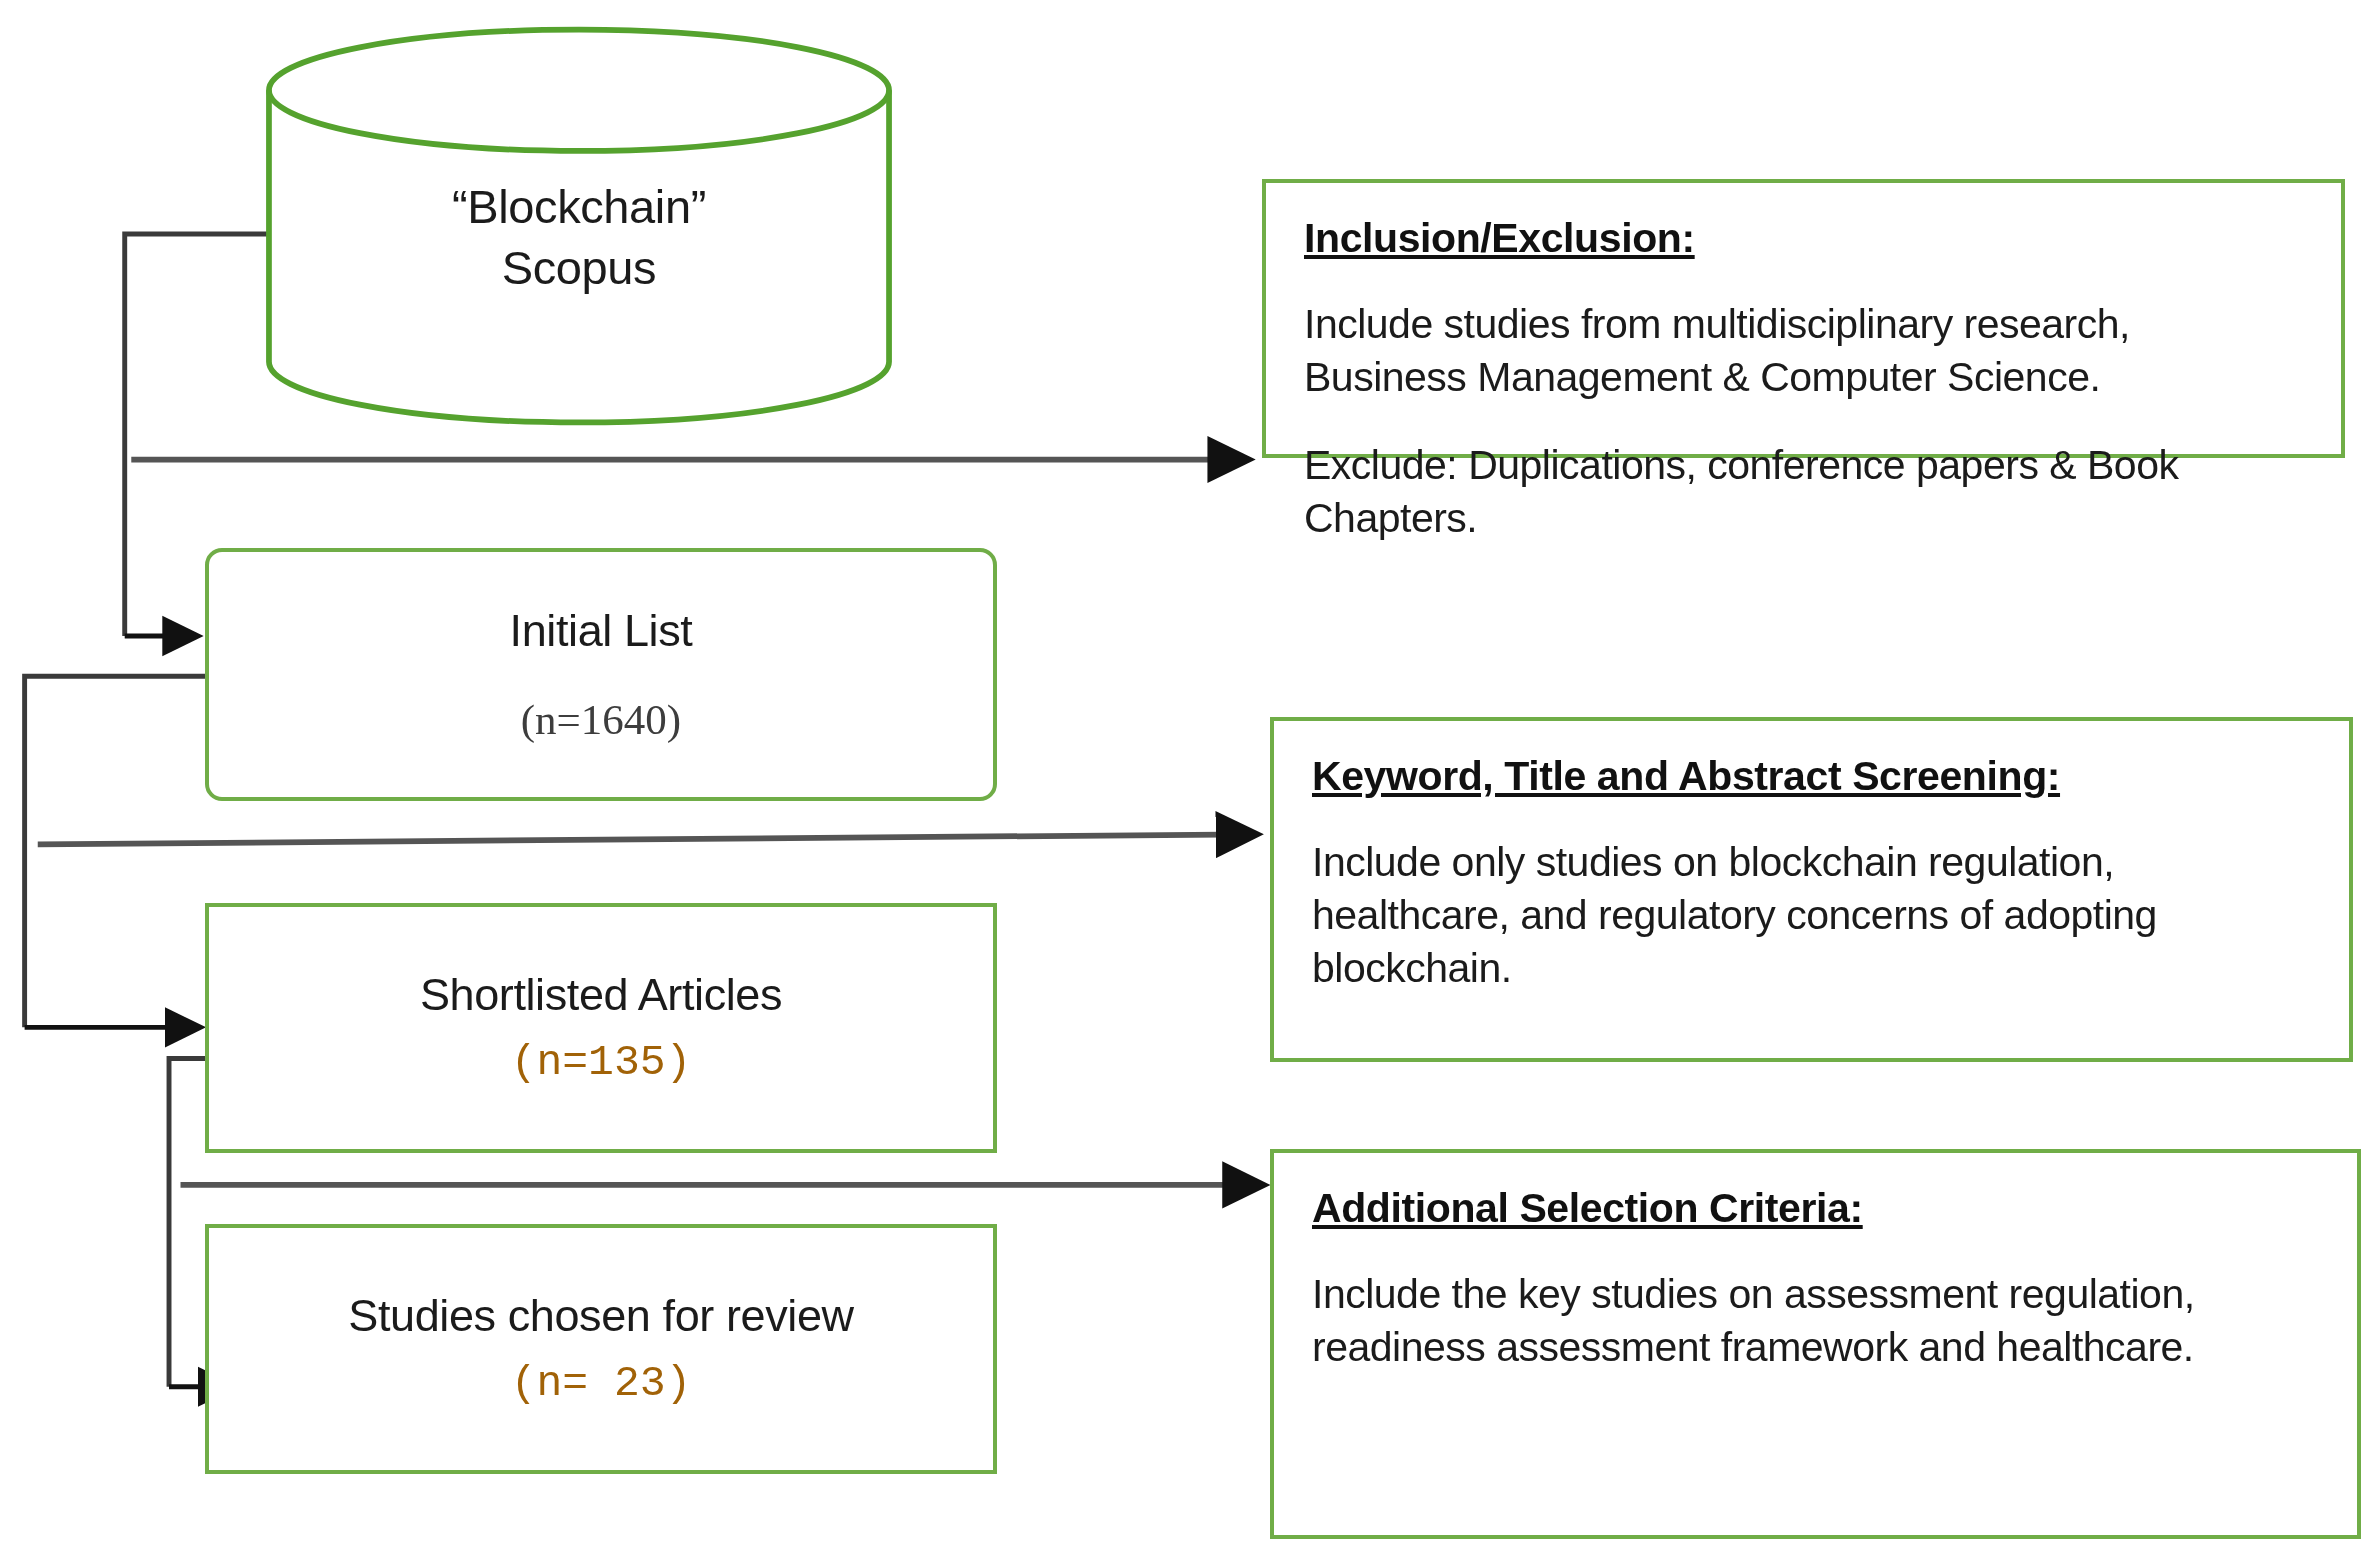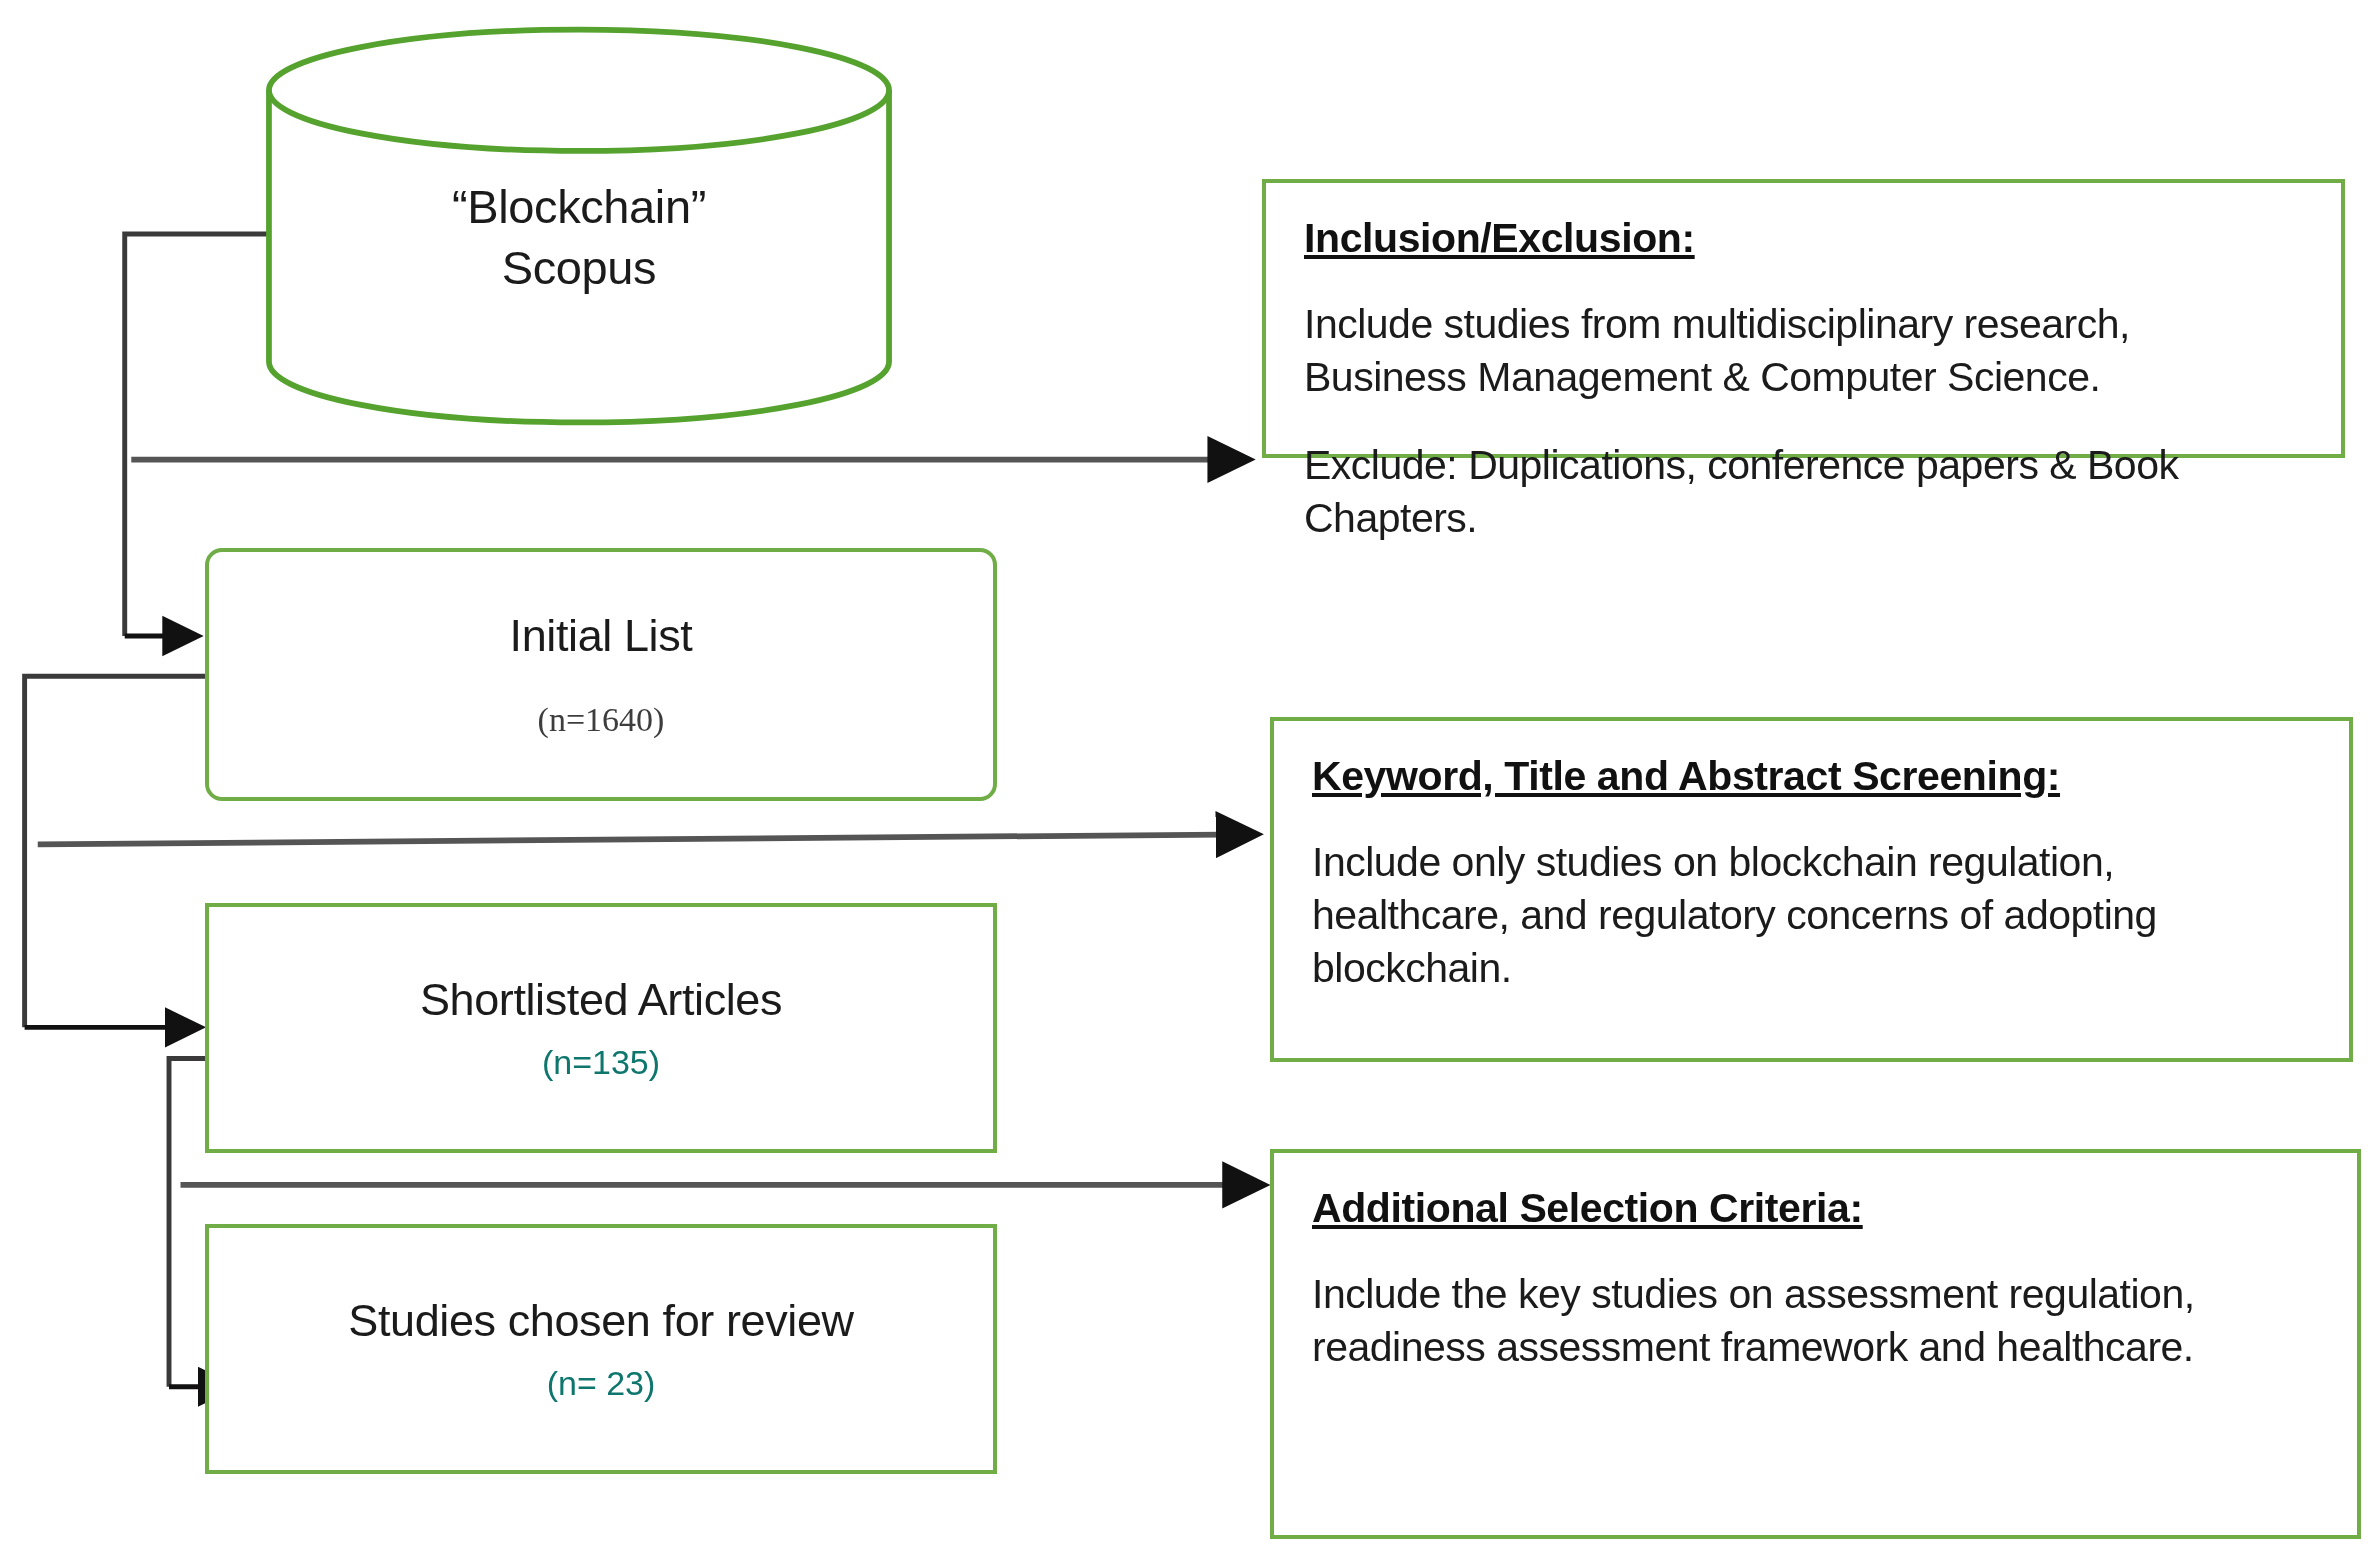--- a/index.html
+++ b/index.html
@@ -58,30 +58,30 @@
     justify-content: center;
   }
   .stage-title {
     font-size: 45px;
     line-height: 1.1;
     color: #1b1b1b;
     text-align: center;
     letter-spacing: -0.4px;
   }
   .stage-count {
-    font-size: 34px;
+    font-size: 43px;
     line-height: 1.1;
     color: #3d3d3d;
     text-align: center;
     margin-top: 41px;
     font-family: "Liberation Serif", serif;
   }
   .stage-count.sans {
-    font-family: Liberation Sans, sans-serif;
-    color: #0f766e;
+    font-family: Liberation Mono, monospace;
+    color: #a16207;
     margin-top: 20px;
   }
 
   #box-initial      { left: 205px; top: 548px;  width: 792px; height: 253px; border-radius: 17px; }
   #box-shortlisted  { left: 205px; top: 903px; width: 792px; height: 250px; }
   #box-chosen       { left: 205px; top: 1224px; width: 792px; height: 250px; }
 
   
   .criteria-box {
     position: absolute;

